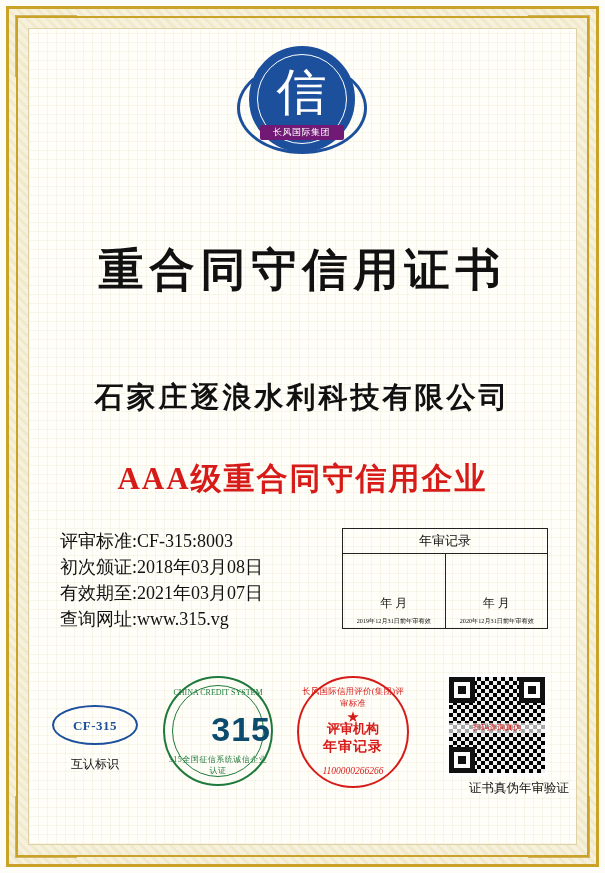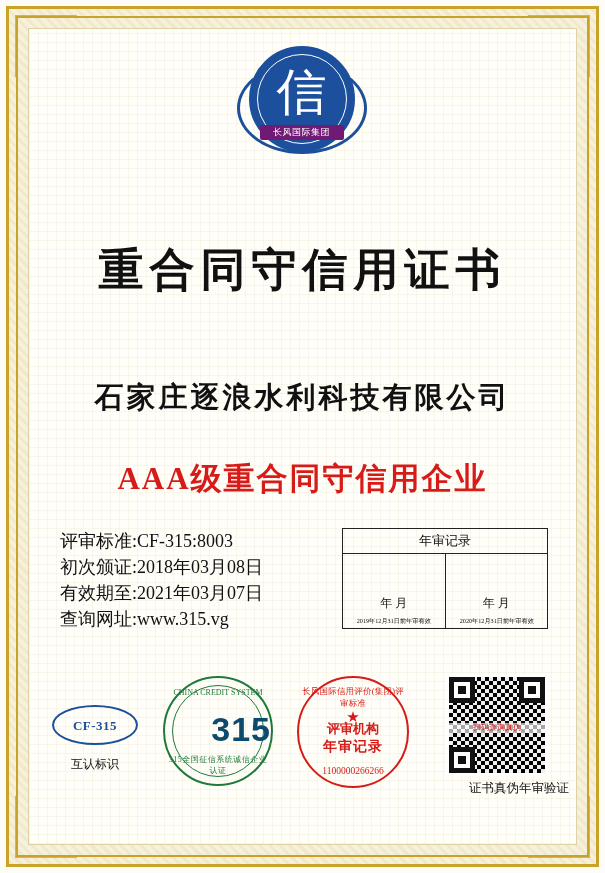--- a/index.html
+++ b/index.html
@@ -365,20 +365,21 @@
     font-size: 14px;
     font-weight: bold;
     letter-spacing: 1px;
   }
   .seal-red .code {
     position: absolute;
     left: 0; right: 0;
     bottom: 10px;
     text-align: center;
     font-size: 9.5px;
+    font-style: italic;
   }
 
   
   .qr {
     position: absolute;
     right: 57px;
     top: 674px;
     width: 96px;
     height: 96px;
     background:

